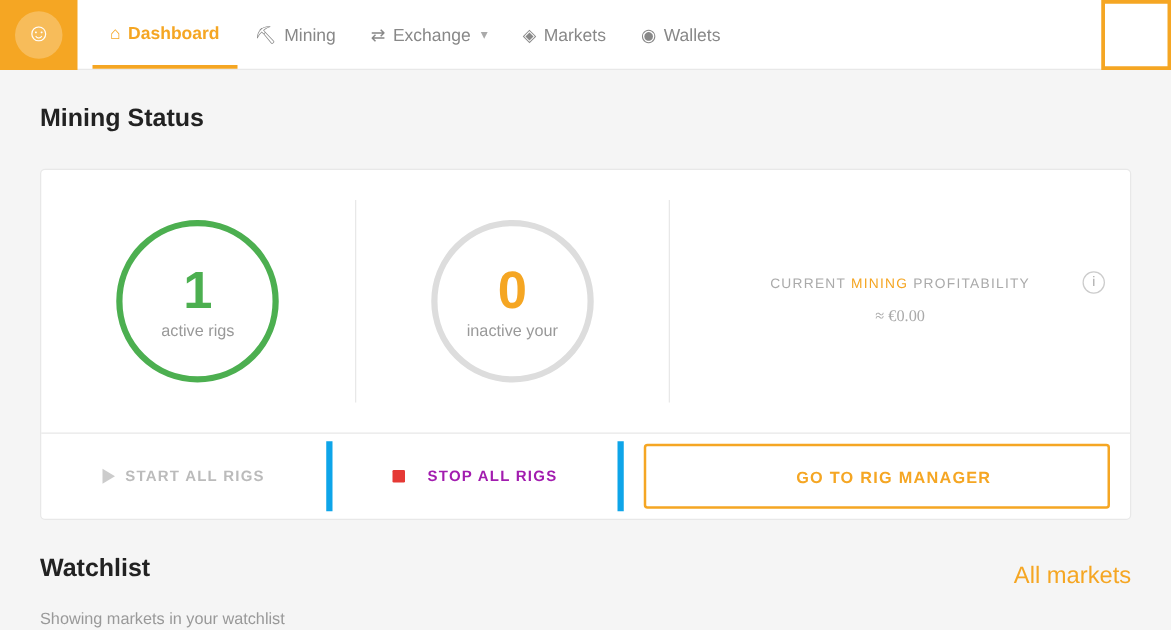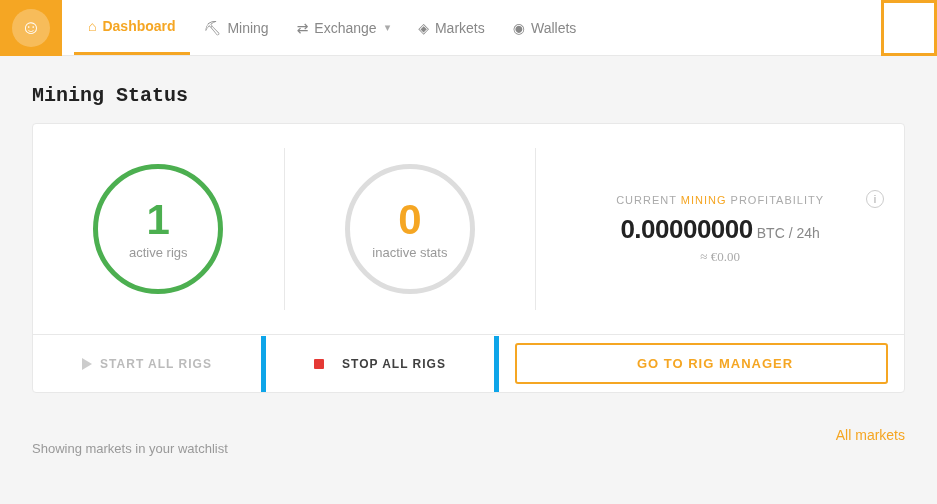--- a/index.html
+++ b/index.html
@@ -90,22 +90,21 @@
     .main {
       padding: 28px 32px;
       background: #f5f5f5;
     }
 
     
     .section-header {
       display: flex;
       align-items: center;
       justify-content: space-between;
-      margin-bottom: 16px;
-      font-family: Liberation Mono, monospace;
+      margin-bottom: 28px;
     }
     .section-title {
       font-size: 20px;
       font-weight: 700;
       color: #222;
     }
     .section-link {
       font-size: 13px;
       color: #f5a623;
       cursor: pointer;
@@ -242,41 +241,41 @@
       cursor: pointer;
       font-size: 12px;
       font-weight: 700;
       letter-spacing: 1px;
       border: none;
       background: transparent;
       color: #bbb;
       border-right: 5px solid #0ea5e9;
     }
     .action-btn.stop {
-      color: #404040;
+      color: #a21caf;
       gap: 18px;
     }
     .stop-square {
       width: 10px;
       height: 10px;
       background: #e53935;
       border-radius: 1px;
       flex-shrink: 0;
     }
     .play-triangle {
       width: 0;
       height: 0;
       border-top: 6px solid transparent;
       border-bottom: 6px solid transparent;
       border-left: 10px solid #ccc;
       flex-shrink: 0;
     }
     .action-btn-primary {
       flex: 1.5;
-      height: 41px;
+      height: 52px;
       display: flex;
       align-items: center;
       justify-content: center;
       cursor: pointer;
       font-size: 13px;
       font-weight: 700;
       letter-spacing: 1px;
       border: none;
       background: transparent;
       color: #f5a623;
@@ -297,21 +296,21 @@
       font-size: 20px;
       font-weight: 700;
       color: #222;
     }
     .watchlist-subtitle {
       font-size: 13px;
       color: #999;
       margin-top: 20px;
     }
     .watchlist-link {
-      font-size: 14px;
+      font-size: 19px;
       color: #f5a623;
       cursor: pointer;
       text-decoration: none;
       margin-top: 6px;
     }
   </style>
 </head>
 <body>
 
 <div class="header">
@@ -358,33 +357,30 @@
       <div class="rig-stat">
         <div class="circle-active">
           <span class="circle-number-active">1</span>
           <span class="circle-label">active rigs</span>
         </div>
       </div>
 
       <div class="rig-stat">
         <div class="circle-inactive">
           <span class="circle-number-inactive">0</span>
-          <span class="circle-label">inactive stats</span>
+          <span class="circle-label">inactive your</span>
         </div>
       </div>
 
       <div class="rig-stat profitability-panel">
         <div class="prof-info-icon">
           <span>i</span>
         </div>
         <div class="prof-label">
           <span>CURRENT </span><span class="highlight">MINING</span><span> PROFITABILITY</span>
-        </div>
-        <div>
-          <span class="prof-value">0.00000000</span><span class="prof-unit">BTC / 24h</span>
         </div>
         <div class="prof-eur">≈ €0.00</div>
       </div>
 
     </div>
 
     <div class="mining-card-actions">
       <button class="action-btn">
         <span class="play-triangle"></span>
         <span>START ALL RIGS</span>
@@ -394,18 +390,19 @@
         <span>STOP ALL RIGS</span>
       </button>
       <button class="action-btn-primary">
         <span>GO TO RIG MANAGER</span>
       </button>
     </div>
   </div>
 
   <div class="watchlist-header">
     <div>
+      <h2 class="watchlist-title">Watchlist</h2>
       <p class="watchlist-subtitle">Showing markets in your watchlist</p>
     </div>
     <a class="watchlist-link">All markets</a>
   </div>
 
 </div>
 
 </body></html>

